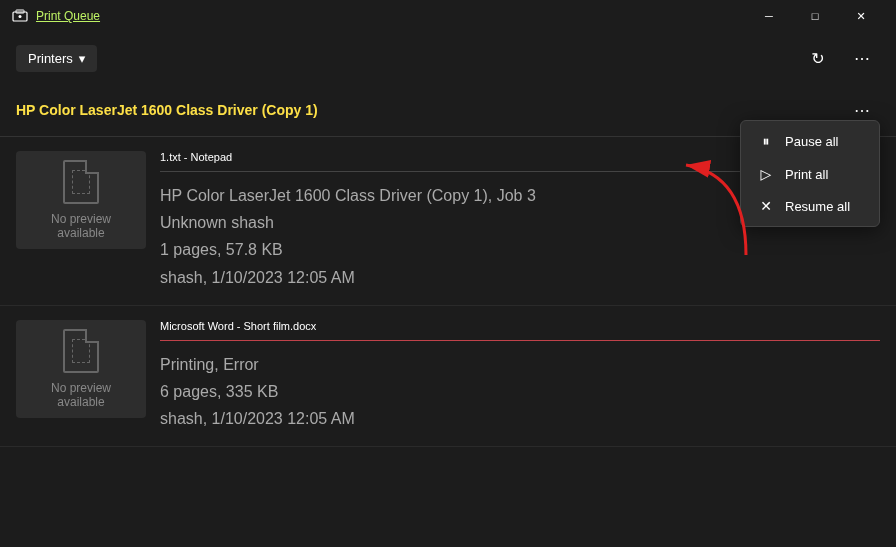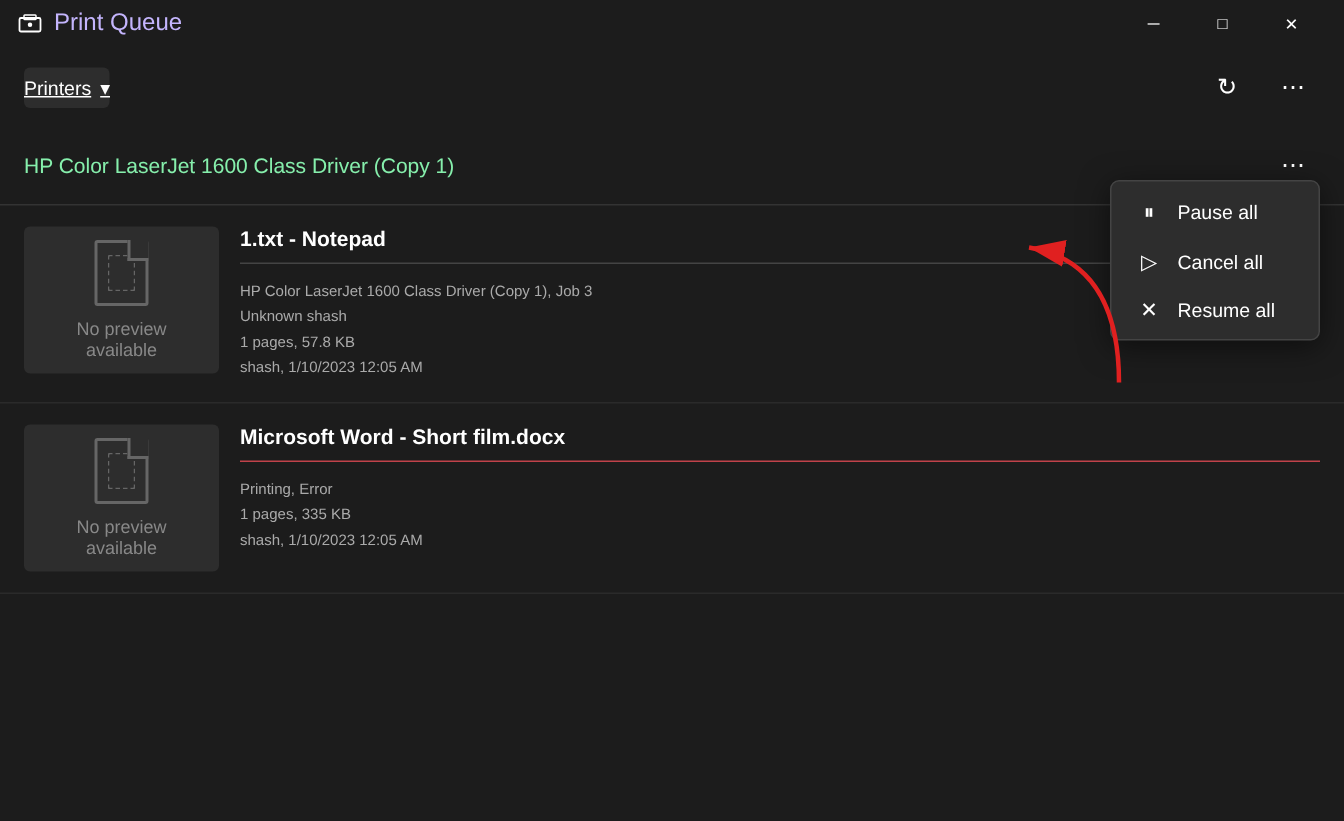--- a/index.html
+++ b/index.html
@@ -26,22 +26,23 @@
     .title-bar-left {
       display: flex;
       align-items: center;
       gap: 8px;
     }
     .title-bar-icon {
       width: 16px;
       height: 16px;
     }
     .title-bar-title {
-      font-size: 16px;
-      color: #c4b5fd;
+      font-size: 12px;
+      color: #bef264;
+      text-decoration: underline;
     }
     .title-bar-controls {
       display: flex;
       gap: 0;
     }
     .title-bar-btn {
       width: 46px;
       height: 32px;
       display: flex;
       align-items: center;
@@ -61,25 +62,24 @@
       padding: 8px 16px;
       background: #1c1c1c;
     }
     .printers-btn {
       display: flex;
       align-items: center;
       gap: 6px;
       background: #2d2d2d;
       border: none;
       color: #ffffff;
-      padding: 6px 0;
+      padding: 6px 12px;
       border-radius: 4px;
       cursor: pointer;
       font-size: 13px;
-      text-decoration: underline;
     }
     .toolbar-right {
       display: flex;
       gap: 8px;
     }
     .icon-btn {
       background: transparent;
       border: none;
       color: #ffffff;
       width: 36px;
@@ -96,22 +96,22 @@
     .printer-header {
       display: flex;
       align-items: center;
       justify-content: space-between;
       padding: 8px 16px;
       background: #1c1c1c;
       border-bottom: 1px solid #333;
     }
     .printer-name {
       font-size: 14px;
-      font-weight: 400;
-      color: #86efac;
+      font-weight: 700;
+      color: #fde047;
     }
 
     
     .job-list {
       padding: 0;
     }
 
     .job-item {
       display: flex;
       align-items: flex-start;
@@ -162,36 +162,36 @@
       width: 18px;
       height: 24px;
       border: 1.5px dashed #666;
       border-radius: 1px;
     }
 
     .job-content {
       flex: 1;
     }
     .job-title {
-      font-size: 14px;
-      font-weight: 700;
+      font-size: 11px;
+      font-weight: 400;
       color: #ffffff;
       margin-bottom: 8px;
     }
     .job-separator {
       height: 1px;
       background: #444;
       margin-bottom: 10px;
     }
     .job-separator.error {
       background: #c0424a;
     }
     .job-detail {
       color: #aaa;
-      font-size: 10px;
+      font-size: 16px;
       line-height: 1.7;
     }
 
     
     .context-menu {
       position: absolute;
       top: 120px;
       right: 16px;
       background: #2d2d2d;
       border: 1px solid #444;
@@ -286,36 +286,36 @@
       <div class="doc-icon">
         <div class="doc-icon-inner"></div>
       </div>
       <span>No preview<br>available</span>
     </div>
     <div class="job-content">
       <div class="job-title">Microsoft Word - Short film.docx</div>
       <div class="job-separator error"></div>
       <div class="job-detail">
         <div>Printing, Error</div>
-        <div>1 pages, 335 KB</div>
+        <div>6 pages, 335 KB</div>
         <div>shash, 1/10/2023 12:05 AM</div>
       </div>
     </div>
   </div>
 
 </div>
 
 <div class="context-menu" id="contextMenu">
   <div class="context-menu-item">
     <span class="menu-icon">⏸</span>
     <span>Pause all</span>
   </div>
   <div class="context-menu-item">
     <span class="menu-icon">▷</span>
-    <span>Cancel all</span>
+    <span>Print all</span>
   </div>
   <div class="context-menu-item">
     <span class="menu-icon">✕</span>
     <span>Resume all</span>
   </div>
 </div>
 
 <svg class="arrow-svg" width="120" height="120" viewBox="0 0 120 120" style="position:absolute; top:155px; right:110px; pointer-events:none; z-index:200;">
   <defs>
     <marker id="arrowhead" markerWidth="8" markerHeight="6" refX="8" refY="3" orient="auto">

